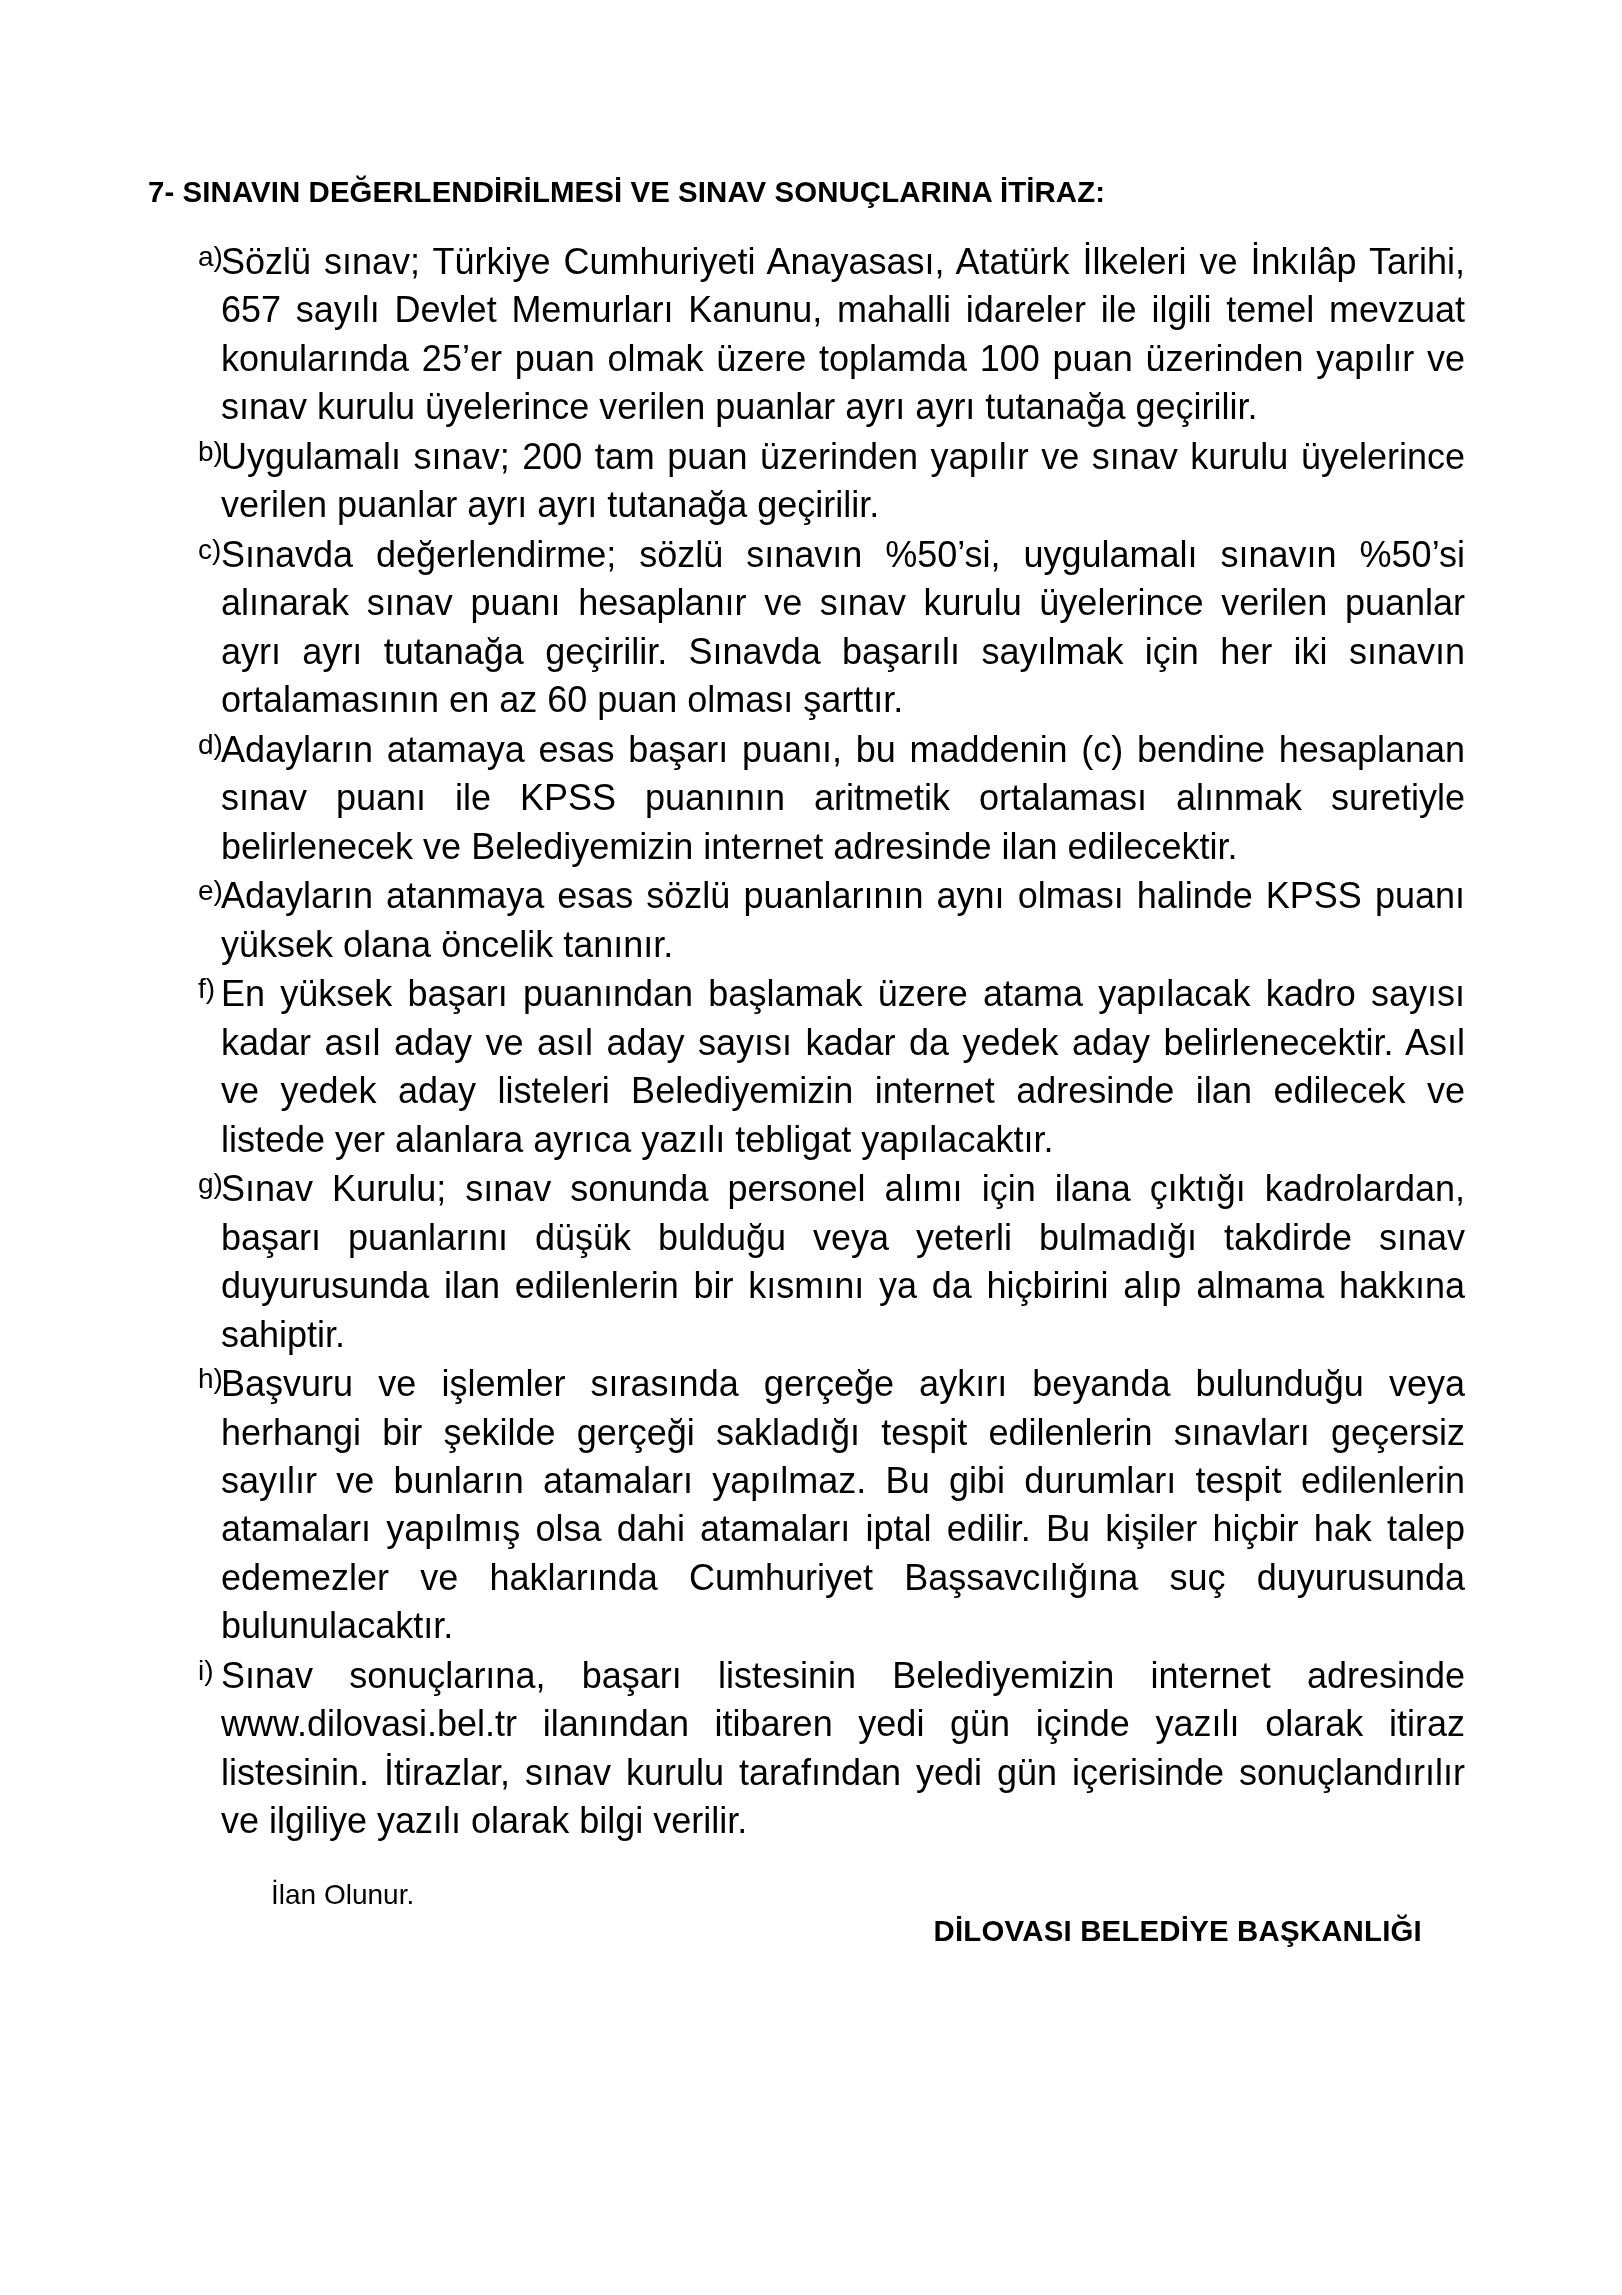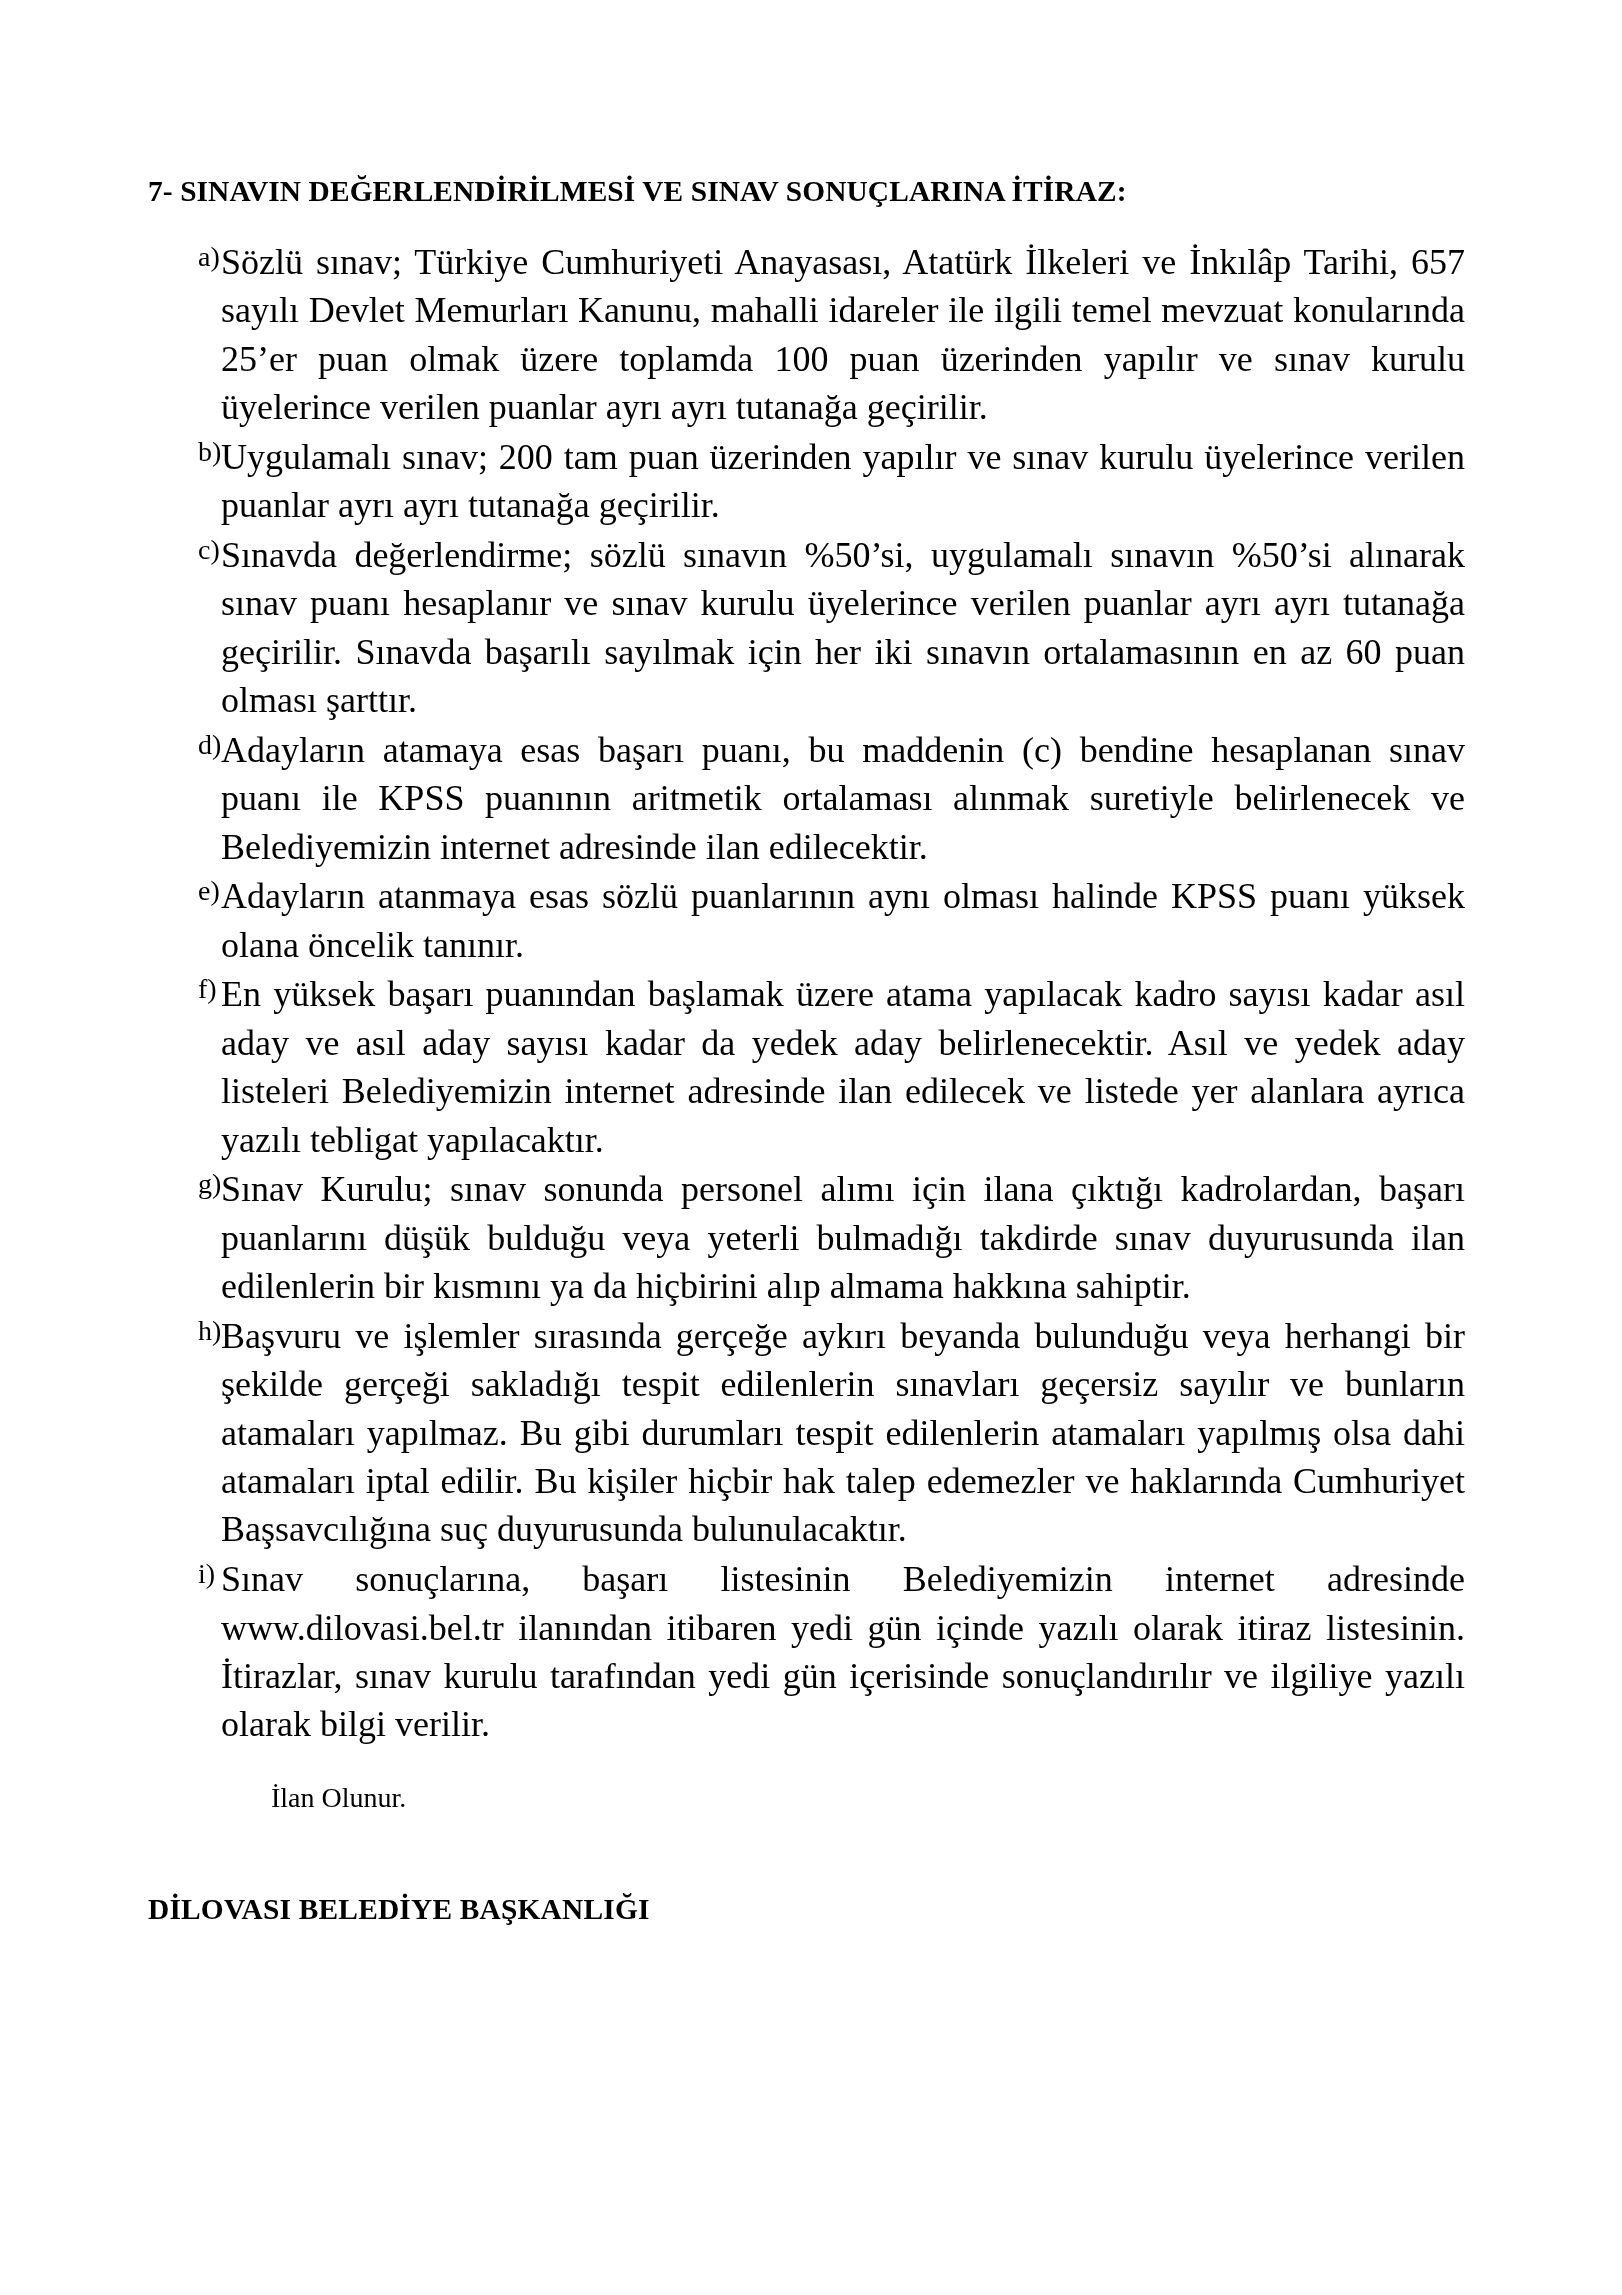--- a/index.html
+++ b/index.html
@@ -8,21 +8,21 @@
     padding: 0;
     background: #ffffff;
   }
 
   .page {
     position: relative;
     width: 1559px;
     height: 2295px;
     background: #ffffff;
     box-sizing: border-box;
-    font-family: Liberation Serif, serif;
+    font-family: Liberation Sans, sans-serif;
     color: #000000;
     overflow: hidden;
   }
 
   .content {
     position: absolute;
     left: 148px;
     top: 175px;
     width: 1317px;
   }
@@ -68,23 +68,22 @@
     hyphens: none;
   }
 
   .closing-line {
     margin: 30px 0 0 123px;
     font-size: 28px;
     line-height: 1.345;
   }
 
   .signature-block {
-    margin-top: 76px;
     padding-right: 43px;
-    text-align: left;
+    text-align: right;
   }
 
   .signature-text {
     display: inline-block;
     font-size: 29.4px;
     font-weight: bold;
     line-height: 1.2;
     letter-spacing: 0.2px;
   }
 </style>

